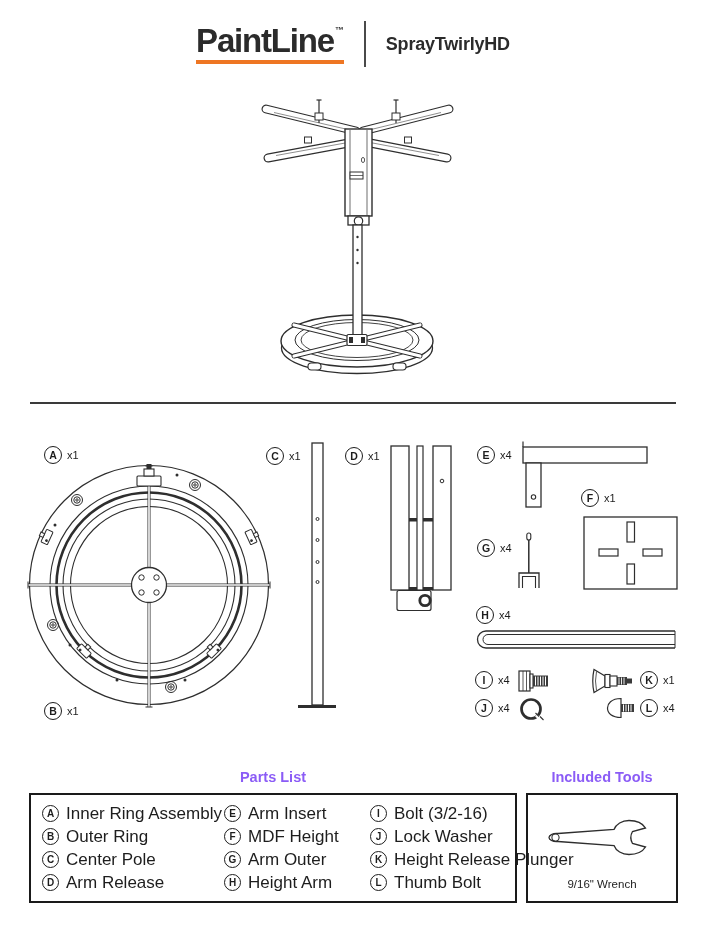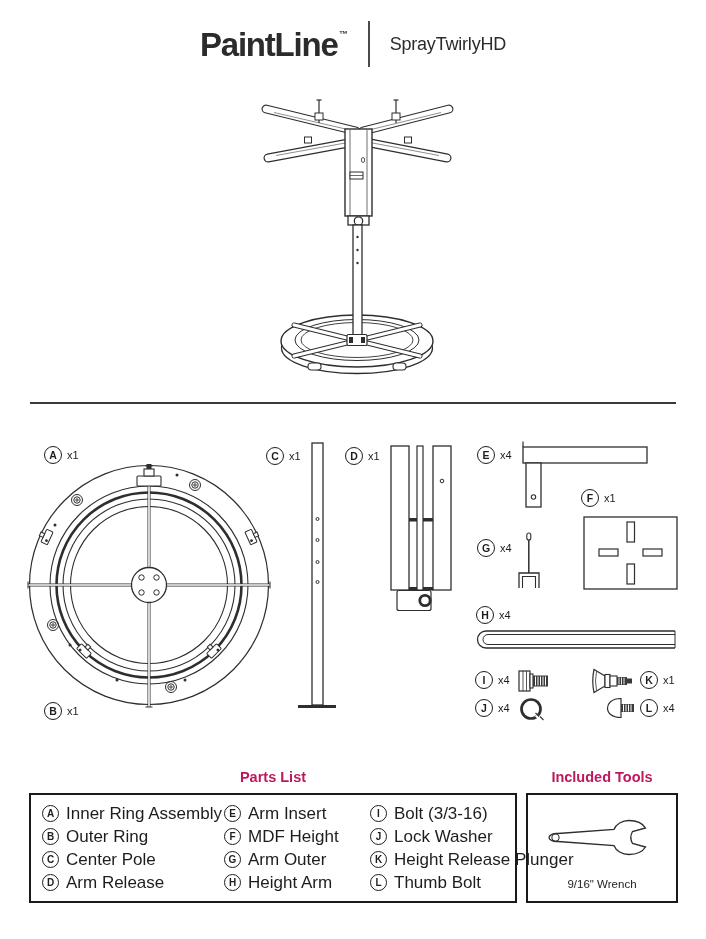--- a/index.html
+++ b/index.html
@@ -1,39 +1,39 @@
 <!DOCTYPE html>
 <html><head>
 <meta charset="utf-8">
 <style>
   html,body{margin:0;padding:0;background:#fff;}
   .page{position:relative;width:706px;height:939px;background:#fff;overflow:hidden;
         font-family:"Liberation Sans",sans-serif;color:#2b2b2b;}
   
   .header{position:absolute;top:16px;left:0;width:100%;height:56px;
           display:flex;justify-content:center;align-items:center;gap:20px;}
-  .brand{display:flex;}
+  .brand{display:flex;flex-direction:column;}
   .brand-row{display:flex;align-items:flex-start;line-height:1;}
   .brand-text{font-size:33px;font-weight:700;letter-spacing:-1.2px;color:#2b2b2b;}
   .brand-tm{font-size:9px;font-weight:700;margin-top:2px;margin-left:1px;}
   .brand-underline{height:4px;background:#EE7623;margin-top:3px;width:100%;}
   .header-divider{width:2px;height:46px;background:#4a4a4a;}
-  .product-name{font-size:18px;font-weight:400;letter-spacing:-0.2px;}
+  .product-name{font-size:18px;font-weight:700;letter-spacing:-0.2px;}
   
   .rule{position:absolute;left:30px;top:402px;width:646px;height:2px;background:#3a3a3a;}
   
   .draw{position:absolute;}
   
   .part-label{position:absolute;display:flex;align-items:center;gap:5px;}
   .badge{width:18px;height:18px;border:1.7px solid #1d1d1d;border-radius:50%;
          display:flex;align-items:center;justify-content:center;
          font-size:10.5px;font-weight:700;color:#1d1d1d;box-sizing:border-box;background:#fff;}
   .count{font-size:11px;font-weight:400;color:#1d1d1d;}
   
-  .section-title{position:absolute;font-size:14.5px;font-weight:700;text-align:center;color:#be185d;}
+  .section-title{position:absolute;font-size:14.5px;font-weight:700;text-align:center;color:#8b5cf6;}
   .parts-box{position:absolute;left:29px;top:793px;width:488px;height:110px;
              border:2px solid #1a1a1a;box-sizing:border-box;
              display:grid;grid-auto-flow:column;grid-template-rows:repeat(4,1fr);
              grid-template-columns:182px 146px auto;padding:7px 4px 7px 11px;}
   .plist-row{display:flex;align-items:center;gap:7px;}
   .plist-row .badge{width:17px;height:17px;font-size:10px;flex:none;}
   .plist-label{font-size:17px;color:#1d1d1d;white-space:nowrap;}
   .tools-box{position:absolute;left:526px;top:793px;width:152px;height:110px;
              border:2px solid #1a1a1a;box-sizing:border-box;}
   .tool-label{position:absolute;bottom:11px;left:0;width:100%;text-align:center;
@@ -395,21 +395,21 @@
     <div class="plist-row">
         <span class="badge">G</span>
         <span class="plist-label">Arm Outer</span>
       </div>
     <div class="plist-row">
         <span class="badge">H</span>
         <span class="plist-label">Height Arm</span>
       </div>
     <div class="plist-row">
         <span class="badge">I</span>
-        <span class="plist-label">Bolt (3/3-16)</span>
+        <span class="plist-label">Bolt (3/2-16)</span>
       </div>
     <div class="plist-row">
         <span class="badge">J</span>
         <span class="plist-label">Lock Washer</span>
       </div>
     <div class="plist-row">
         <span class="badge">K</span>
         <span class="plist-label">Height Release Plunger</span>
       </div>
     <div class="plist-row">

